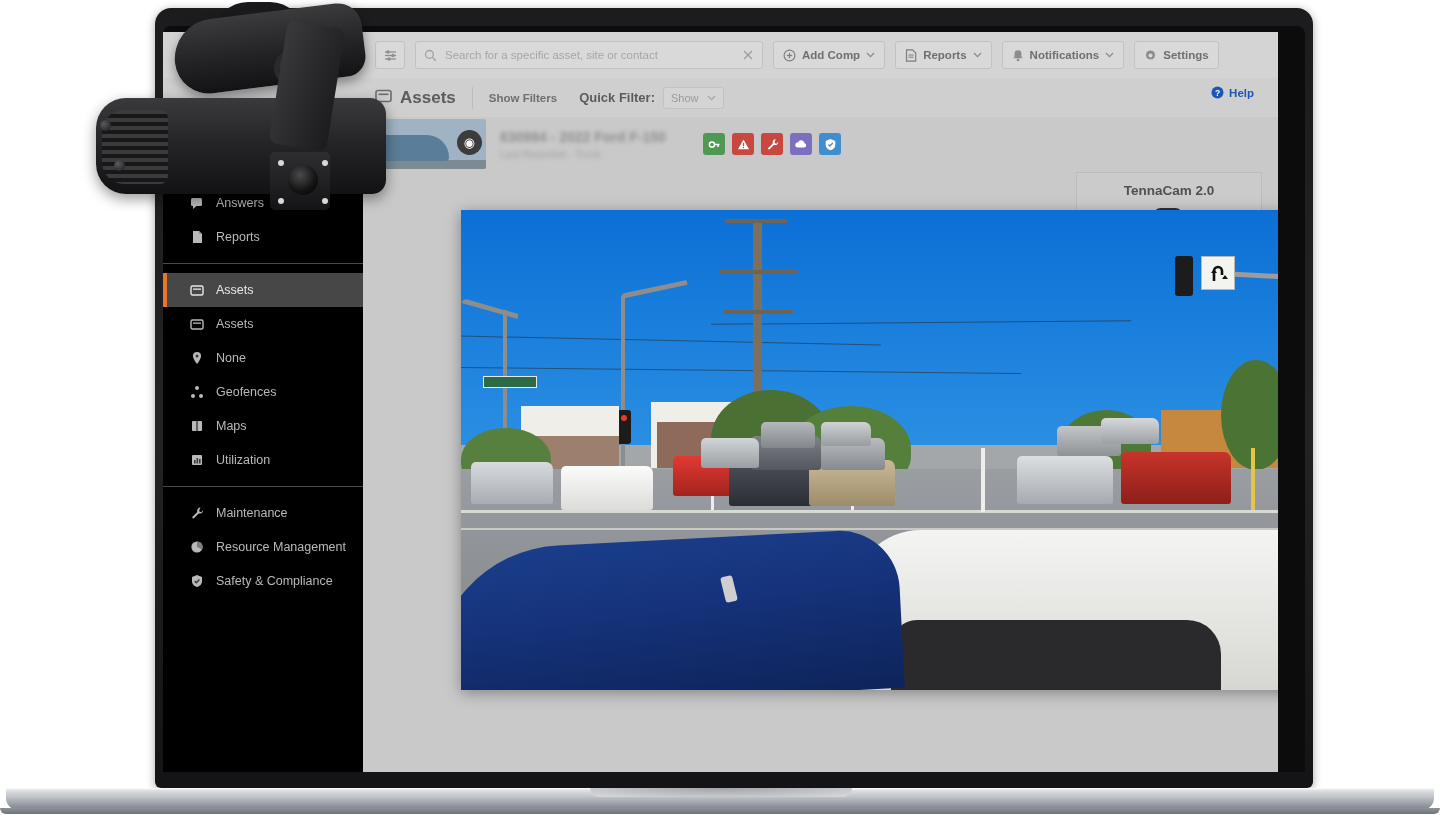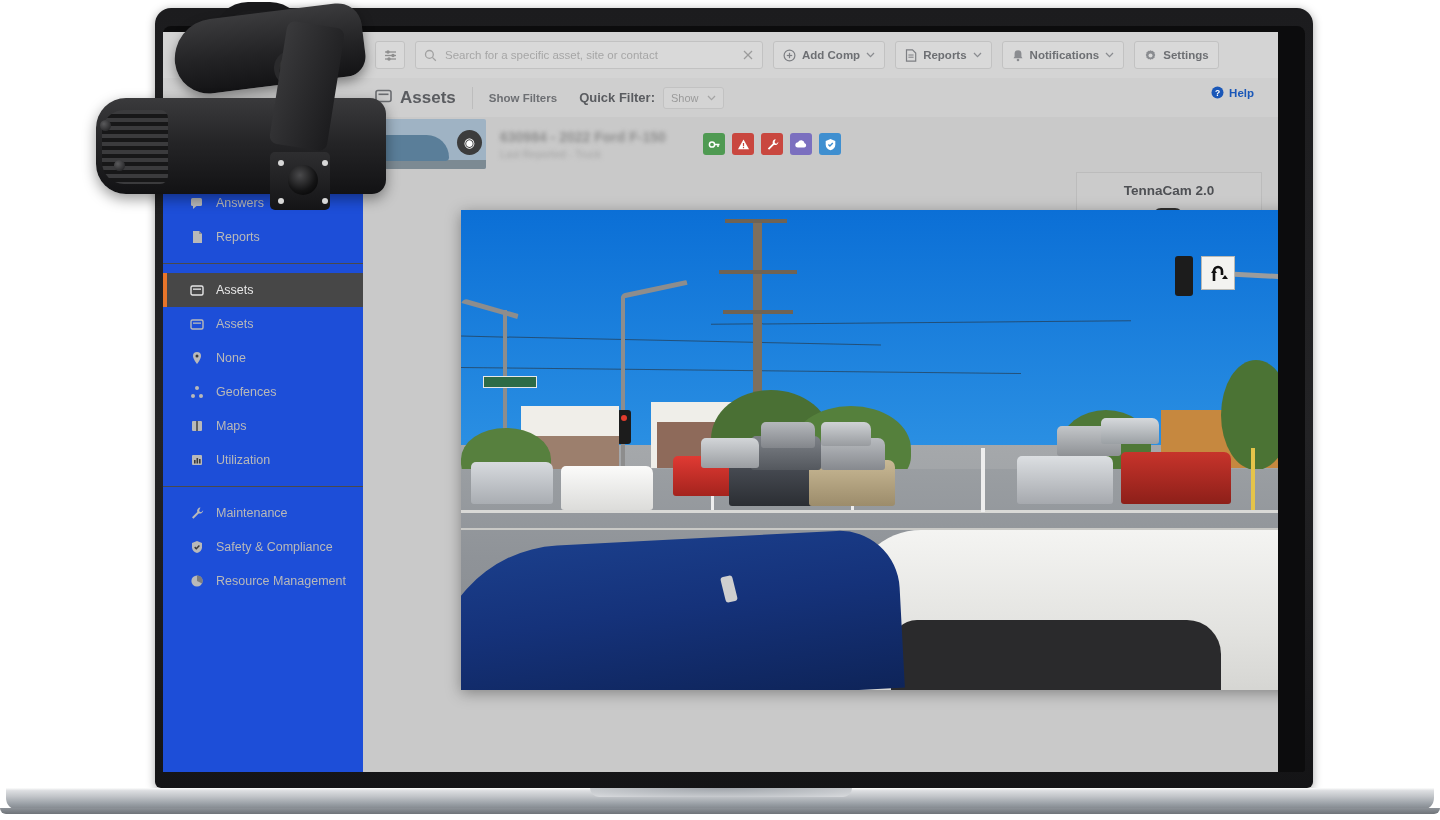--- a/index.html
+++ b/index.html
@@ -86,21 +86,21 @@
   .qf-select {
     margin-left:8px;height:22px;border:1px solid #c2c2c2;border-radius:3px;background:#d4d4d4;
     display:inline-flex;align-items:center;gap:8px;padding:0 7px;font-size:11px;color:#9a9a9a;
   }
   .help { position:absolute; right:24px; top:54px; display:flex;align-items:center;gap:5px;
     font-size:11.5px; color:#1a57b8; font-weight:bold;}
 
   
   .sidebar {
     position:absolute; left:0; top:0; width:200px; height:740px;
-    background:#1d4ed8;
+    background:#000000;
   }
   .nav-item {
     height:34px; display:flex; align-items:center; gap:12px; padding-left:26px;
     color:#b9b9b9; font-size:12.5px; position:relative;
   }
   .nav-item.active { background:#474747; color:#e6e6e6; }
   .nav-item.active:before {
     content:""; position:absolute;left:0;top:0;width:4px;height:100%;background:#e8752a;
   }
   .nav-sep { height:1px;background:#4a4a4a;margin:9px 0; }
@@ -320,35 +320,35 @@
             <svg width="14" height="14" viewBox="0 0 14 14">
                 <path d="M10.5 1.5a3.4 3.4 0 0 0-3.2 4.5L2 11.3l1.4 1.4 5.3-5.3a3.4 3.4 0 0 0 4.5-3.2l-2 2-1.6-.4-.4-1.6z" fill="#b9b9b9"></path>
               </svg>
           </span>
           <span>Maintenance</span>
         </div>
 
         <div class="nav-item">
           <span class="nav-ico">
             <svg width="14" height="14" viewBox="0 0 14 14">
+                <circle cx="7" cy="7" r="5.6" fill="#b9b9b9"></circle>
+                <path d="M7 7 L7 1.4 A5.6 5.6 0 0 1 12.1 9.4 Z" fill="#7d7d7d"></path>
+              </svg>
+          </span>
+          <span>Resource Management</span>
+        </div>
+
+        <div class="nav-item">
+          <span class="nav-ico">
+            <svg width="14" height="14" viewBox="0 0 14 14">
                 <path d="M7 1 12 3v4.2C12 10 9.8 12.2 7 13 4.2 12.2 2 10 2 7.2V3z" fill="#b9b9b9"></path>
                 <path d="M4.7 7.1 6.3 8.7 9.4 5.4" stroke="#3a3a3a" stroke-width="1.5" fill="none"></path>
               </svg>
           </span>
           <span>Safety &amp; Compliance</span>
-        </div>
-
-        <div class="nav-item">
-          <span class="nav-ico">
-            <svg width="14" height="14" viewBox="0 0 14 14">
-                <circle cx="7" cy="7" r="5.6" fill="#b9b9b9"></circle>
-                <path d="M7 7 L7 1.4 A5.6 5.6 0 0 1 12.1 9.4 Z" fill="#7d7d7d"></path>
-              </svg>
-          </span>
-          <span>Resource Management</span>
         </div>
       </nav>
 
       <div class="topbar">
         <div class="filters-btn">
           <svg width="15" height="15" viewBox="0 0 15 15">
             <g stroke="#8e8e8e" stroke-width="1.3">
                 <line x1="2" y1="4" x2="13" y2="4"></line>
                 <line x1="2" y1="7.5" x2="13" y2="7.5"></line>
                 <line x1="2" y1="11" x2="13" y2="11"></line>

